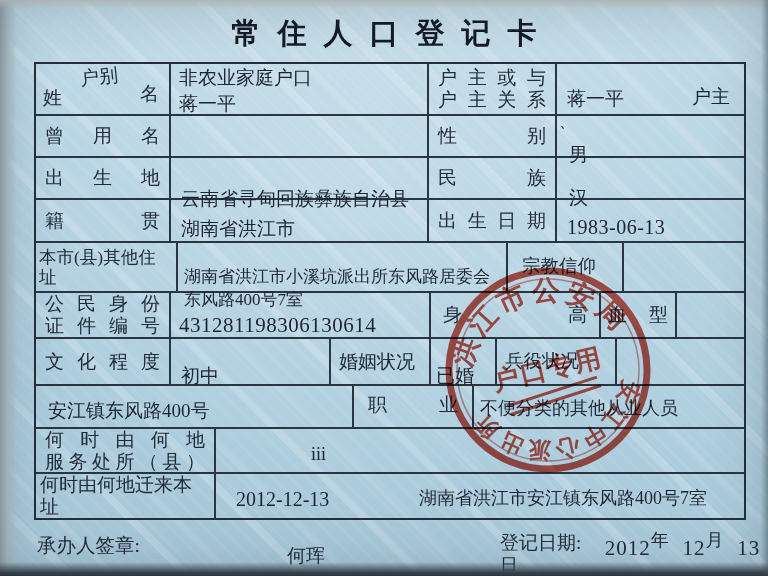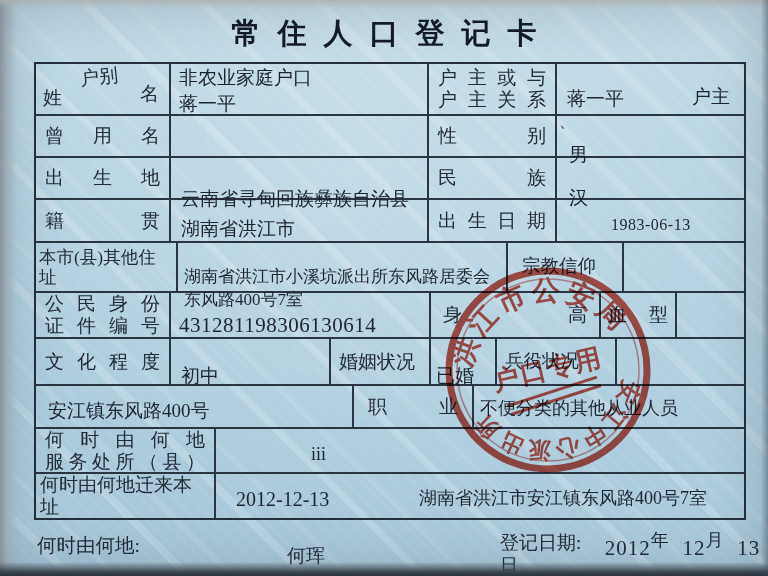--- a/index.html
+++ b/index.html
@@ -136,21 +136,21 @@
     </div>
     <div class="c" style="flex:0 0 258px;">
       <div class="val" style="left:10px;top:16px;">湖南省洪江市</div>
     </div>
     <div class="c" style="flex:0 0 128px;">
       <div class="vcenter">
           <div class="lab just" style="width:100%;">出生日期</div>
         </div>
     </div>
     <div class="c" style="flex:1;">
-      <div class="val" style="left:10px;top:16px;font-size:16px;letter-spacing:.5px;margin-left:44px;">1983-06-13</div>
+      <div class="val" style="left:10px;top:16px;font-size:20px;letter-spacing:.5px;">1983-06-13</div>
     </div>
   </div>
 
   <div class="row" style="height:50px;">
     <div class="c" style="flex:0 0 142px;">
       <div class="vcenter">
           <div class="lab" style="font-size:17.5px;padding:0 3px;">本市(县)其他住址</div>
         </div>
     </div>
     <div class="c" style="flex:0 0 330px;text-align:center;">
@@ -210,21 +210,21 @@
           <div class="lab" style="font-size:18.5px;padding:0 8px;">兵役状况</div>
         </div>
     </div>
     <div class="c" style="flex:1;"></div>
   </div>
 
   <div class="row" style="height:43px;">
     <div class="c" style="flex:0 0 318px;text-align:right;">
       <div class="val" style="left:12px;top:12px;">安江镇东风路400号</div>
     </div>
-    <div class="c" style="flex:0 0 120px;">
+    <div class="c" style="flex:0 0 120px;font-family:Liberation Mono, monospace;">
       <div class="vcenter">
           <div class="lab just" style="width:100%;padding:0 14px;">职业</div>
         </div>
     </div>
     <div class="c" style="flex:1;">
       <div class="val" style="left:6px;top:10px;font-size:18px;">不便分类的其他从业人员</div>
     </div>
   </div>
 
   <div class="row" style="height:45px;">
@@ -264,21 +264,21 @@
     <textPath href="#arcTop" startOffset="50%" text-anchor="middle">洪江市公安局</textPath>
   </text>
   <text fill="#c2372a" font-size="23" font-weight="bold" letter-spacing="3" font-family="'Liberation Serif','DejaVu Serif',serif">
     <textPath href="#arcBot" startOffset="50%" text-anchor="middle">安江中心派出所</textPath>
   </text>
   <text x="104" y="114" text-anchor="middle" fill="#c2372a" font-size="26" font-weight="bold" letter-spacing="2" font-family="'Liberation Serif','DejaVu Serif',serif">户口专用</text>
   <line x1="56" y1="132" x2="150" y2="124" stroke="#c2372a" stroke-width="3"></line>
   <line x1="58" y1="141" x2="152" y2="133" stroke="#c2372a" stroke-width="3"></line>
 </svg>
 
-<div class="footer-item sig-label">何时由何地:</div>
+<div class="footer-item sig-label">承办人签章:</div>
 <div class="footer-item sig-name">何珲</div>
 <div class="footer-item regdate">
   <span>登记日期:</span>
   <span style="display:inline-block;width:14px;"></span>
   <span class="num">2012</span><span class="unit">年</span>
   <span class="num">12</span><span class="unit">月</span>
   <span class="num">13</span><span class="unit">日</span>
 </div>
 
 <div class="edge-l"></div>

